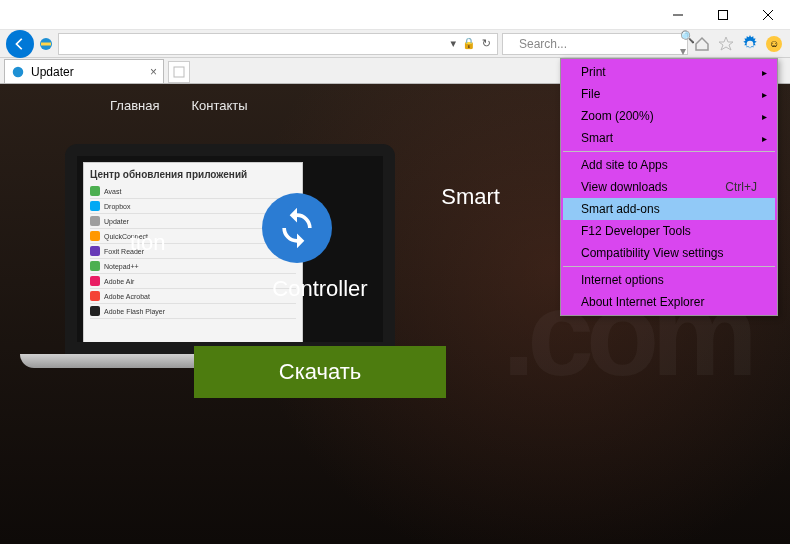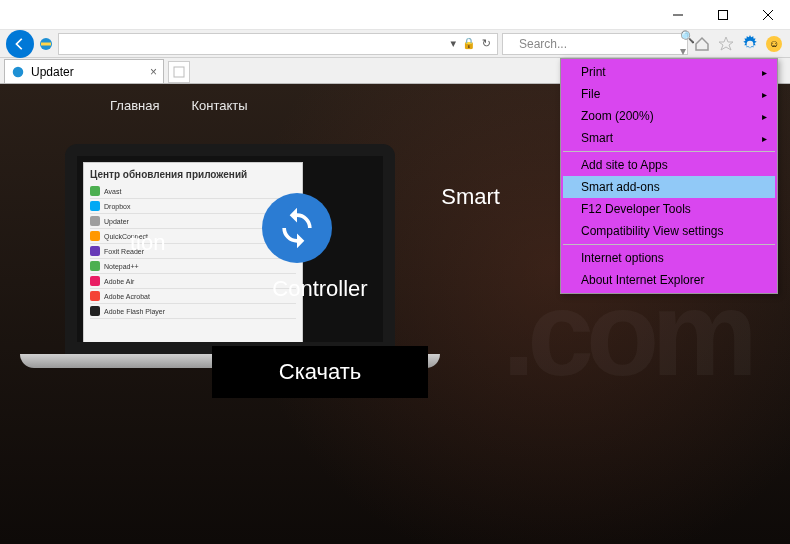--- a/index.html
+++ b/index.html
@@ -43,21 +43,21 @@
 .page-nav a { color:#e8e8e8; font-size:13px; text-decoration:none; }
 .laptop { position:absolute; left:20px; top:60px; width:420px; height:280px; z-index:3; }
 .laptop-screen { width:330px; height:210px; background:#111; border-radius:12px 12px 0 0; border:12px solid #1a1a1a; margin:0 auto; overflow:hidden; }
 .laptop-base { width:420px; height:14px; background:linear-gradient(#d0d0d0,#9a9a9a); border-radius:0 0 18px 18px; }
 .app-window { width:220px; height:200px; background:#f4f4f4; border:1px solid #ccc; margin:6px; font-size:7px; color:#333; padding:6px; position:relative; }
 .app-window h4 { font-size:10px; color:#333; margin-bottom:4px; }
 .app-row { display:flex; align-items:center; gap:4px; padding:2px 0; border-bottom:1px solid #e0e0e0; }
 .app-row .dot { width:10px; height:10px; border-radius:2px; }
 .sync-icon { position:absolute; right:-30px; top:30px; width:70px; height:70px; border-radius:50%; background:#2b7cd3; display:flex; align-items:center; justify-content:center; }
 .sync-icon svg { width:44px; height:44px; fill:#fff; }
-.download-btn { margin-top:24px; width:216px; height:52px; background:#000000; color:#fff; font-size:22px; display:flex; align-items:center; justify-content:center; border:0; }
+.download-btn { margin-top:24px; width:252px; height:52px; background:#4d7c0f; color:#fff; font-size:22px; display:flex; align-items:center; justify-content:center; border:0; }
 .watermark { position:absolute; right:40px; top:180px; color:rgba(255,255,255,0.04); font-size:120px; font-weight:700; letter-spacing:-8px; z-index:1;}
 .hero-block { position:absolute; left:130px; top:100px; z-index:4; color:#fff; width:380px; text-align:center;}
 .hero-block .big { font-size:22px; font-weight:400; }
 .hero-block .desc { font-size:13px; color:#ccc; margin-top:10px; line-height:1.6;}
 .hero-block .btn-row { margin-top:20px; display:flex; justify-content:center; }
 
 
 .dropdown { position:absolute; right:12px; top:58px; width:218px; background:#d946ef; border:1px solid #999; box-shadow:2px 2px 6px rgba(0,0,0,.3); z-index:100; font-size:12px; padding:2px; }
 .dropdown .menu-item { height:22px; display:flex; align-items:center; padding:0 20px 0 18px; position:relative; }
 .dropdown .menu-item.hover { background:#91c9f7; }
@@ -230,20 +230,24 @@
       <span class="arrow">▸</span>
   </div>
   <div class="menu-item">
     <span>Smart</span>
       <span class="arrow">▸</span>
   </div>
   <hr>
   <div class="menu-item">
     <span>Add site to Apps</span>
   </div>
+  <div class="menu-item">
+    <span>View downloads</span>
+    <span class="shortcut">Ctrl+J</span>
+  </div>
   <div class="menu-item hover">
     <span>Smart add-ons</span>
   </div>
   <div class="menu-item">
     <span>F12 Developer Tools</span>
   </div>
   <div class="menu-item">
     <span>Compatibility View settings</span>
   </div>
   <hr>

